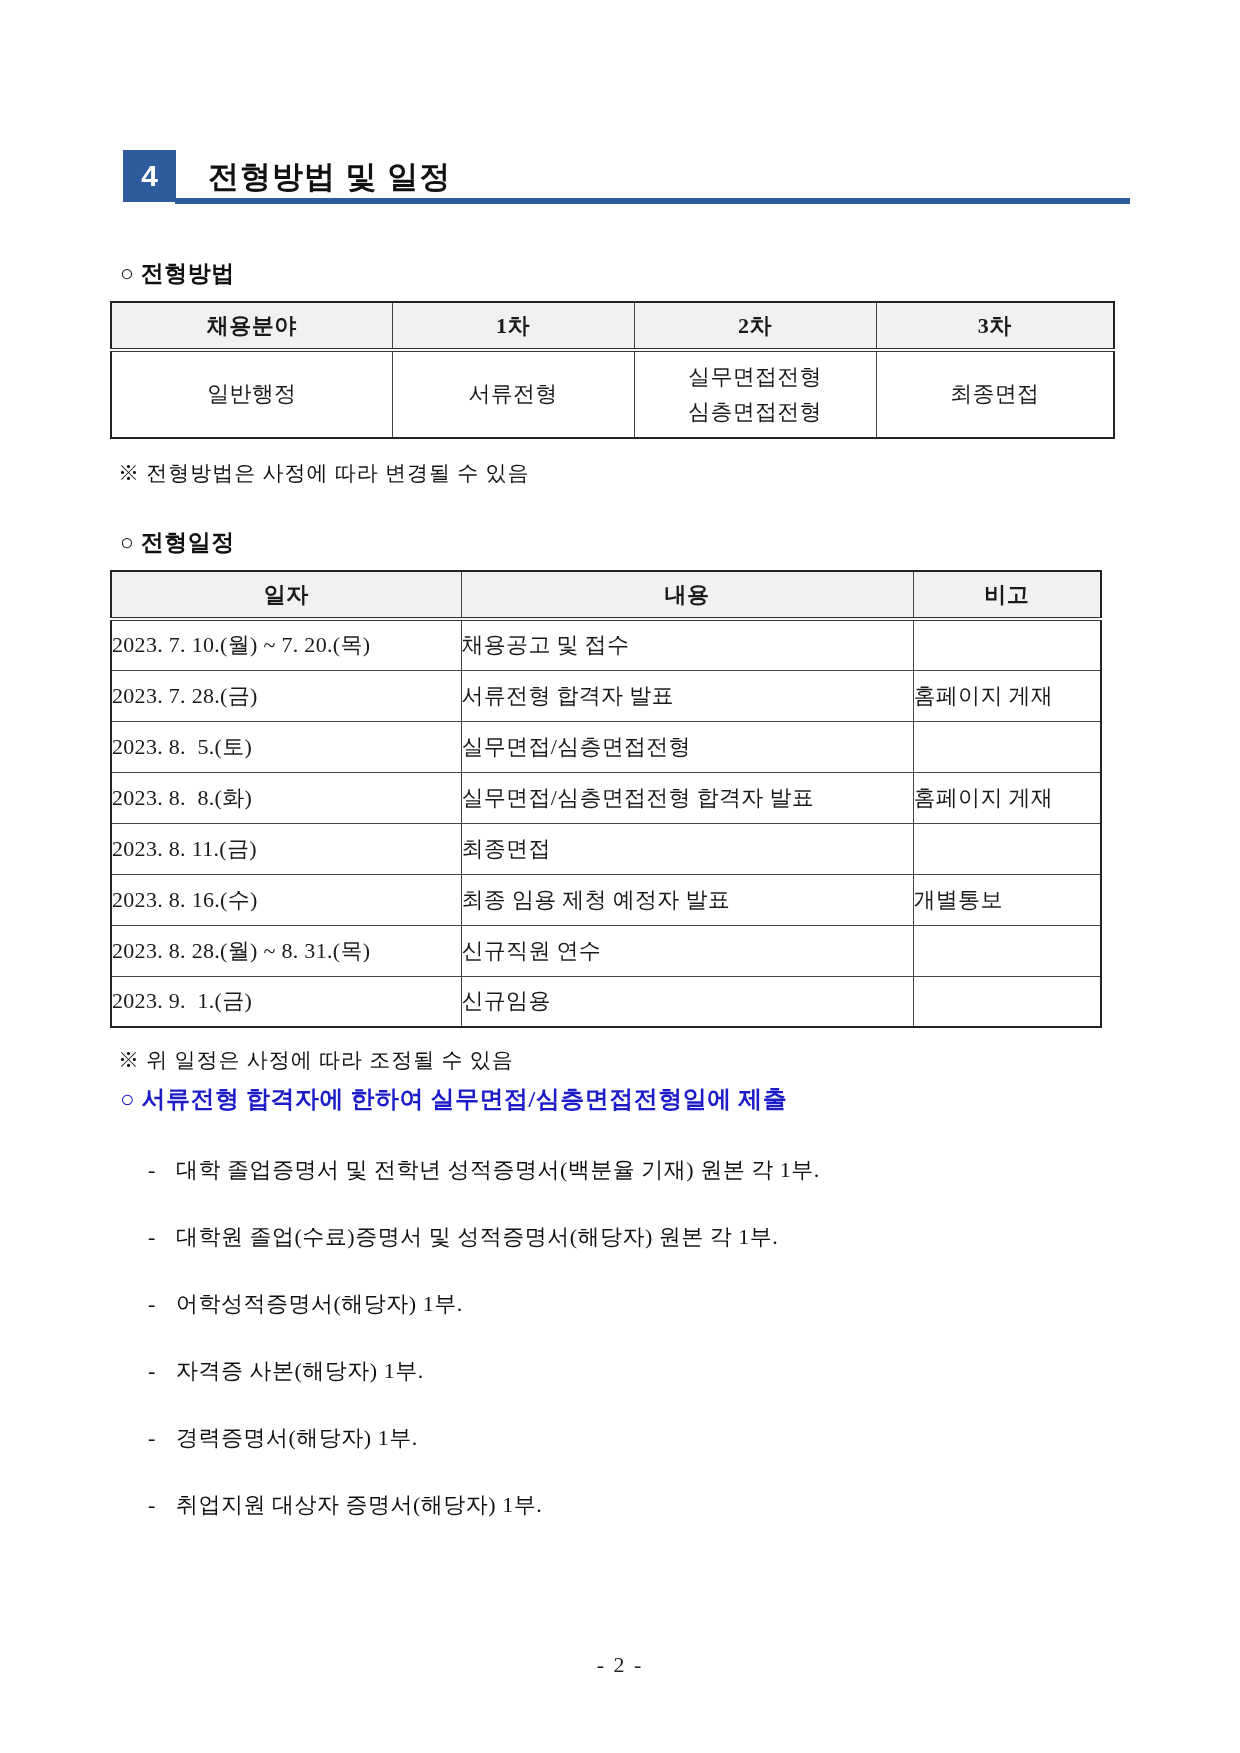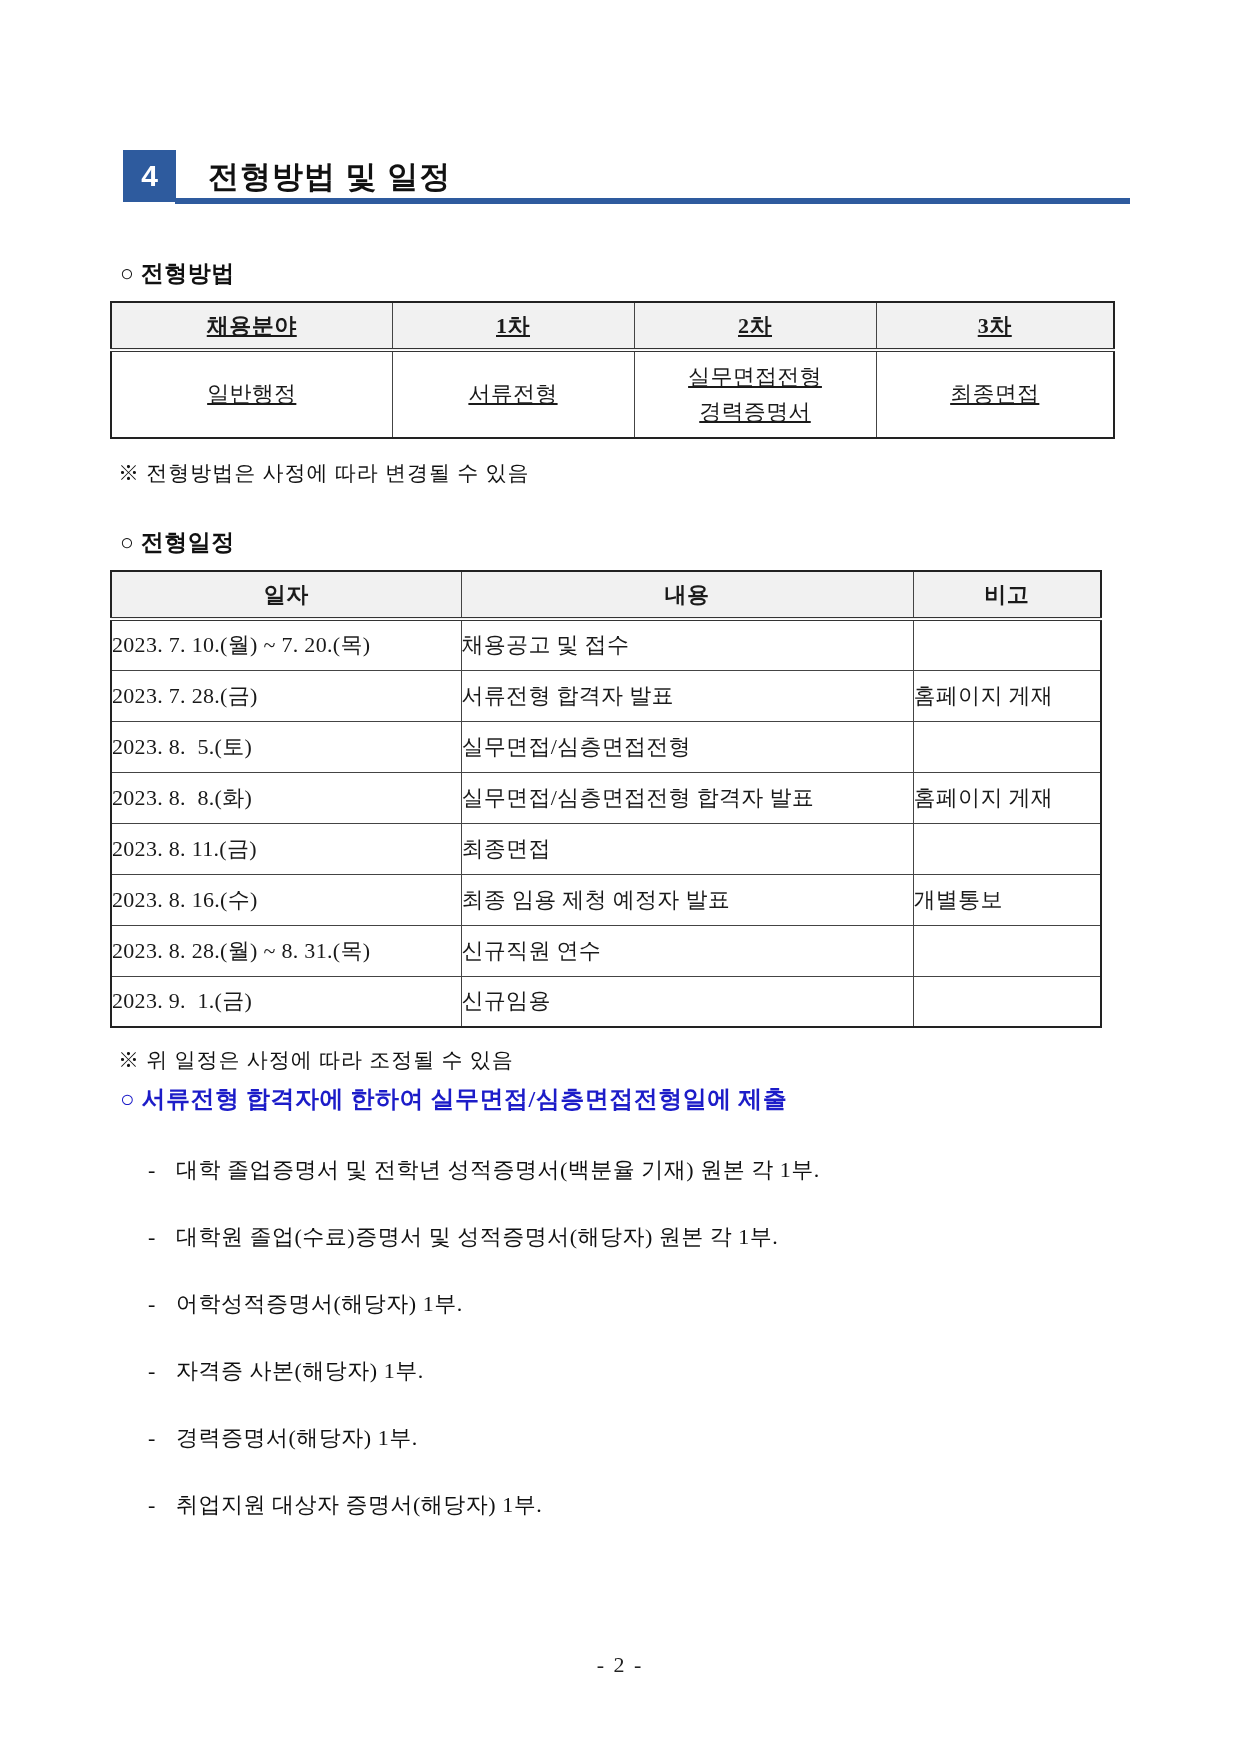--- a/index.html
+++ b/index.html
@@ -43,21 +43,21 @@
   
   table { border-collapse: collapse; margin-left: 110px; table-layout: fixed; }
   table, th, td { border: 1px solid #444; }
   table { border: 2px solid #222; }
   th {
     background: #f1f1f1; font-size: 22px; font-weight: bold;
     height: 48px; text-align: center; letter-spacing: 0.5px;
     border-bottom: 4px double #333;
   }
   td { font-size: 22px; letter-spacing: 0.3px; }
-  .method-table { width: 1003px; text-decoration: underline; }
+  .method-table { width: 1003px; }
   .method-table col.c0 { width: 281px; }
   .method-table col.c1 { width: 242px; }
   .method-table col.c2 { width: 242px; }
   .method-table col.c3 { width: 238px; }
   .method-table td { height: 88px; text-align: center; white-space: pre-line; line-height: 1.55; }
   .schedule-table { width: 990px; }
   .schedule-table col.c0 { width: 350px; }
   .schedule-table col.c1 { width: 452px; }
   .schedule-table col.c2 { width: 188px; }
   .schedule-table td { height: 51px; text-align: left; padding-left: 0; white-space: pre-wrap; }
@@ -110,21 +110,21 @@
         <th>1차</th>
         <th>2차</th>
         <th>3차</th>
       </tr>
     </thead>
     <tbody>
       <tr>
         <td>일반행정</td>
         <td>서류전형</td>
         <td>실무면접전형
-경력증명서</td>
+심층면접전형</td>
         <td>최종면접</td>
       </tr>
     </tbody>
   </table>
 
   <div class="note mt-20">※ 전형방법은 사정에 따라 변경될 수 있음</div>
 
   <div class="sub-heading mt-40">○ 전형일정</div>
 
   <table class="schedule-table mt-12">

